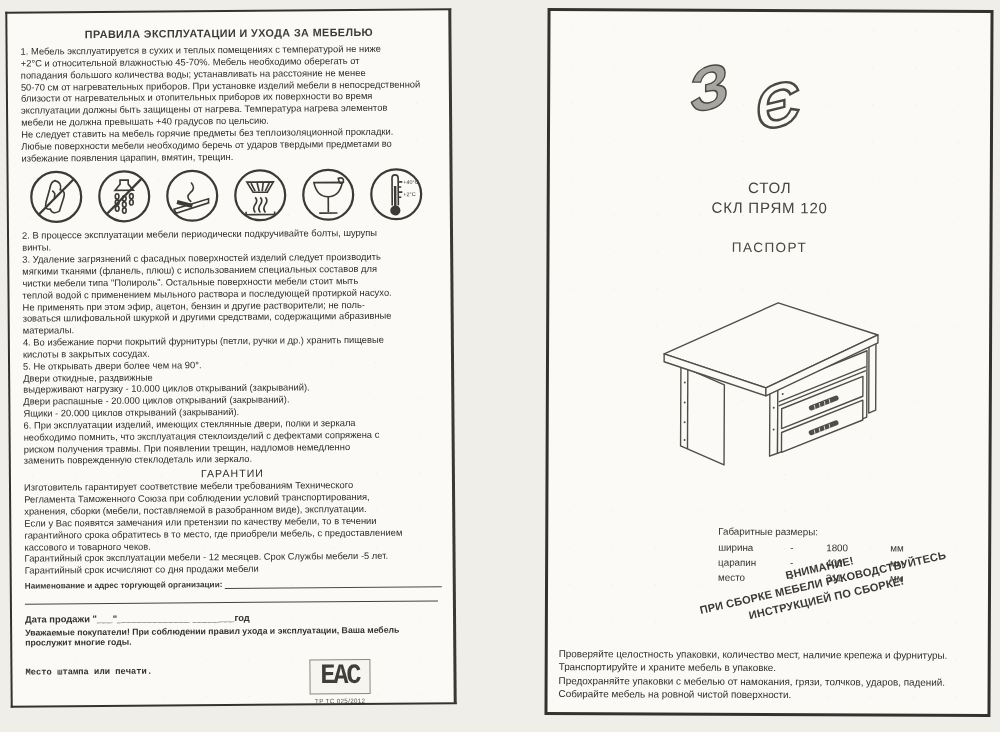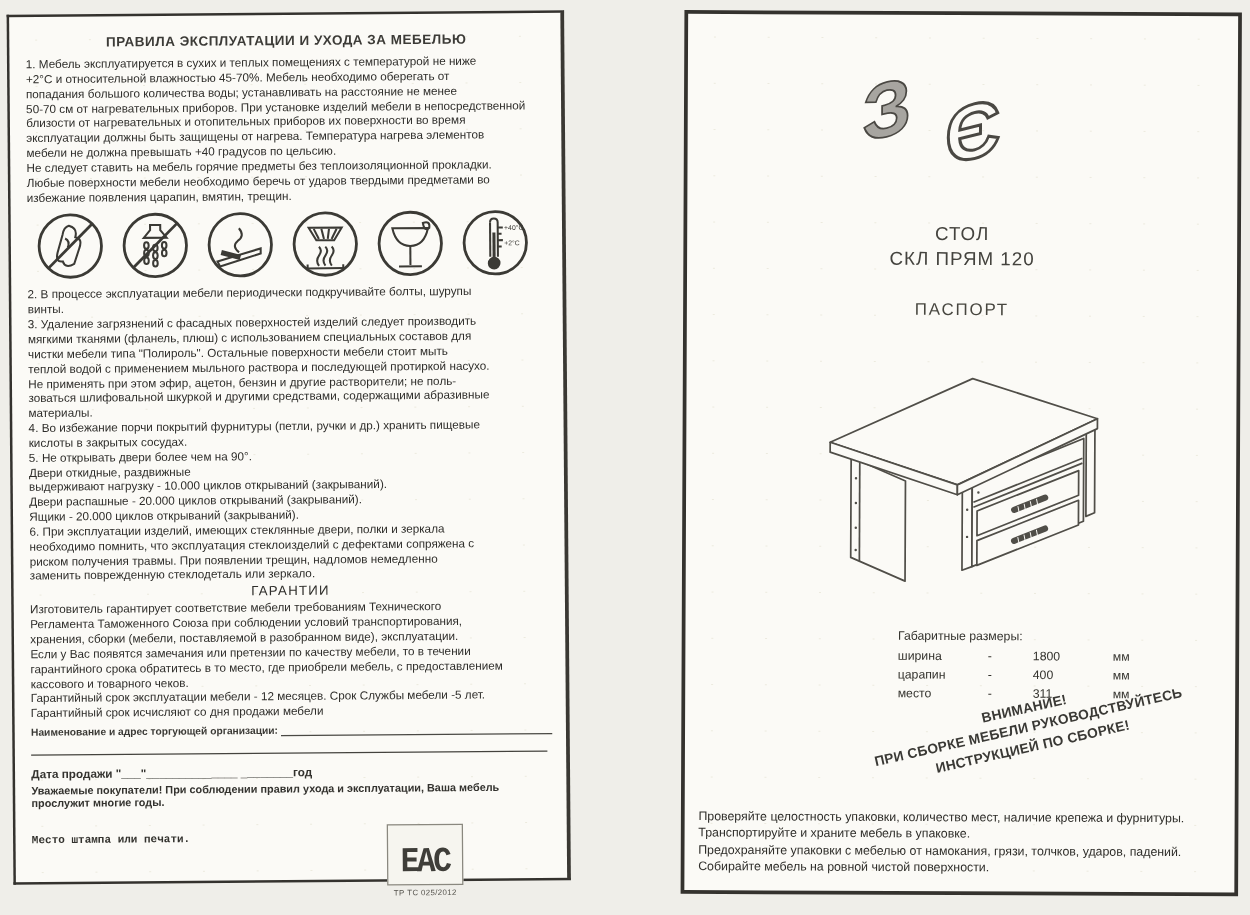--- a/index.html
+++ b/index.html
@@ -46,40 +46,40 @@
   .org-label{font-size:8.2px;font-weight:bold;color:#3a3935;white-space:nowrap;}
   .fill-line{flex:1;border-bottom:1.2px solid #4a4944;height:10px;margin-left:2px;}
   .rule-line{border-bottom:1.4px solid #44433e;height:13px;margin-right:4px;}
   .date-line{font-size:9.4px;font-weight:bold;margin-top:9px;color:#33322e;}
   .customer-note{font-size:8.7px;font-weight:bold;margin-top:3px;color:#33322e;}
   .stamp-row{display:flex;justify-content:space-between;align-items:flex-start;margin-top:14px;}
   .stamp-note{font-size:8.8px;font-weight:bold;color:#33322e;margin-top:6px;font-family:Liberation Mono, monospace;}
   .eac-block{text-align:center;margin-right:72px;}
   .eac-box{
     display:inline-block;border:1px solid #8a887f;background:#f6f5ef;
-    padding:15px 10px 3px 10px;
+    padding:1px 10px 3px 10px;
   }
   .eac-mark{
     font-size:25px;font-weight:bold;letter-spacing:-2px;color:#3f3e39;
     transform:scaleY(1.12);display:inline-block;
     font-family:"Liberation Mono", monospace;
   }
   .eac-reg{font-size:6.3px;color:#55534d;margin-top:3px;letter-spacing:0.3px;}
   
   .logo-wrap{width:185px;height:100px;margin:24px auto 0 auto;}
   .product-name{
     text-align:center;font-size:15px;color:#44433e;letter-spacing:0.8px;
     margin-top:42px;line-height:1.35;
   }
   .doc-type{
     text-align:center;font-size:13.5px;color:#47463f;letter-spacing:1.5px;
     margin-top:21px;
   }
   .desk-drawing{display:block;margin:32px auto 0 auto;width:292px;height:188px;}
-  .dims-block{position:absolute;left:170px;top:492px;font-size:9.8px;color:#33322d;}
+  .dims-block{position:absolute;left:170px;top:514px;font-size:9.8px;color:#33322d;}
   .dims-title{margin-bottom:3px;}
   .dims-row{display:grid;grid-template-columns:52px 16px 44px auto;line-height:1.55;gap:20px;}
   .assembly-warning{
     position:absolute;right:0px;top:548px;width:330px;text-align:center;
     transform:rotate(-13deg);font-weight:bold;font-size:11px;line-height:1.4;
     color:#3a3935;letter-spacing:0.2px;
   }
   .handling-block{position:absolute;left:11px;bottom:12px;font-size:9.9px;line-height:1.33;color:#2e2d29;}
   .icon-stroke{stroke:#3b3a35;fill:none;stroke-width:2.2;}
   .thin{stroke-width:1.6;}

